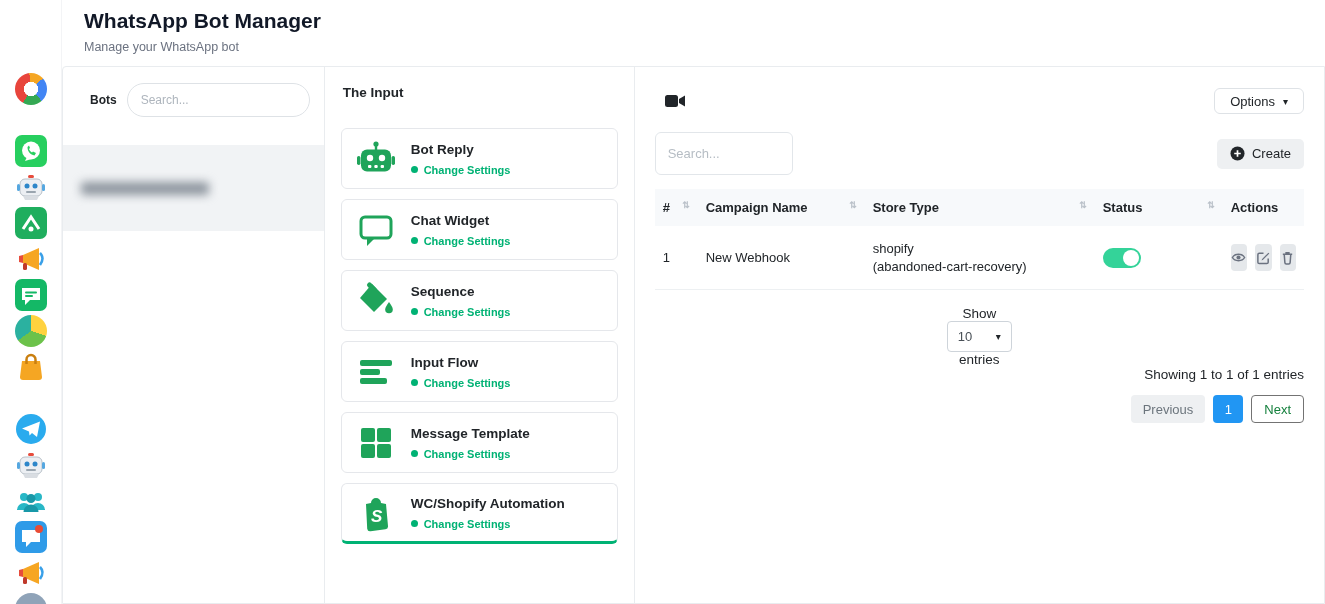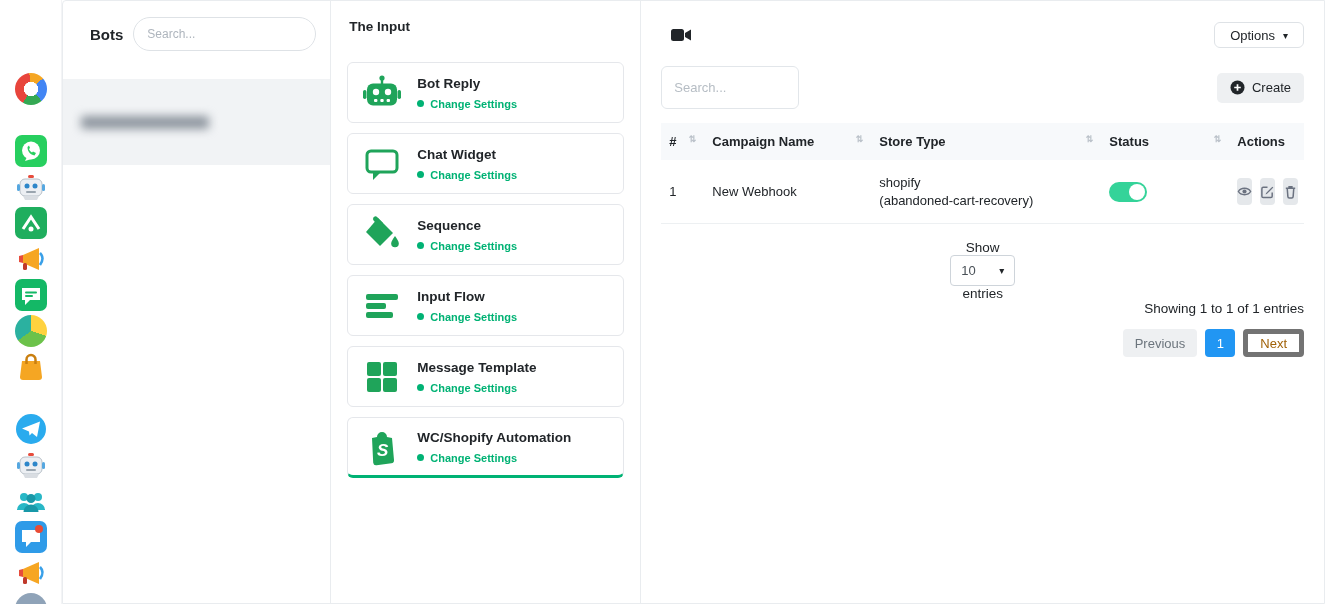--- a/index.html
+++ b/index.html
@@ -33,21 +33,21 @@
   .page-subtitle { font-size: 12.5px; color: #6b7280; margin-top: 7px; }
 
   .card {
     flex: 1; border: 1px solid #e9ecef; border-radius: 4px 0 0 0;
     display: flex; overflow: hidden; background: #fff;
   }
 
   
   .bots-panel { flex: 0 0 228px; border-right: 1px solid #e9ecef; }
   .bots-head { display: flex; align-items: center; gap: 10px; padding: 16px 14px 14px; }
-  .bots-label { font-size: 15px; font-weight: bold; padding-left: 13px; }
+  .bots-label { font-size: 12px; font-weight: bold; padding-left: 13px; }
   .pill-search {
     flex: 1; height: 34px; border: 1px solid #dee2e6; border-radius: 17px;
     padding: 0 13px; font-size: 12px; color: #495057; outline: none; min-width: 0;
     font-family: "Liberation Sans", sans-serif;
   }
   .pill-search::placeholder { color: #aeb5bd; }
   .bot-list-item {
     margin-top: 14px; height: 86px; background: #f1f3f5;
     display: flex; align-items: center; padding: 0 18px; cursor: pointer;
   }
@@ -123,21 +123,21 @@
   .showing-text { margin-left: auto; font-size: 13.5px; color: #212529; }
 
   .pagination { display: flex; justify-content: flex-end; gap: 8px; margin-top: 13px; }
   .pg-btn {
     height: 28px; min-width: 30px; padding: 0 12px; font-size: 13px; border-radius: 4px;
     display: inline-flex; align-items: center; justify-content: center; cursor: pointer;
     font-family: "Liberation Sans", sans-serif;
   }
   .pg-prev { background: #eef0f2; border: none; color: #6c757d; }
   .pg-current { background: #2196f3; border: none; color: #fff; padding: 0 11px; }
-  .pg-next { background: #fff; border: 5px solid #737373; color: #a16207; }
+  .pg-next { background: #fff; border: 1px solid #737373; color: #15803d; }
 </style>
 </head>
 <body>
 
 <div class="page">
 
   <aside class="app-rail">
     <div class="ric circle-logo gap-after"></div>
 
     <div class="ric">
@@ -234,20 +234,24 @@
           <path d="M8 12 L24 5 v22 L8 20 z" fill="#f6a623"></path>
           <path d="M25 10 q5 5 0 12" stroke="#3aa0e8" stroke-width="2.5" fill="none"></path>
           <rect x="8" y="20" width="4" height="7" rx="1.5" fill="#c0392b"></rect>
         </svg>
     </div>
     <div class="ric circle-partial"></div>
   </aside>
 
   <div class="main">
 
+    <header class="page-header">
+      <div class="page-title">WhatsApp Bot Manager</div>
+      <div class="page-subtitle">Manage your WhatsApp bot</div>
+    </header>
 
     <div class="card">
 
       <section class="bots-panel">
         <div class="bots-head">
           <span class="bots-label">Bots</span>
           <input class="pill-search" type="text" placeholder="Search..." style="">
         </div>
         <div class="bot-list-item">
           <div class="blurred-name"></div>

